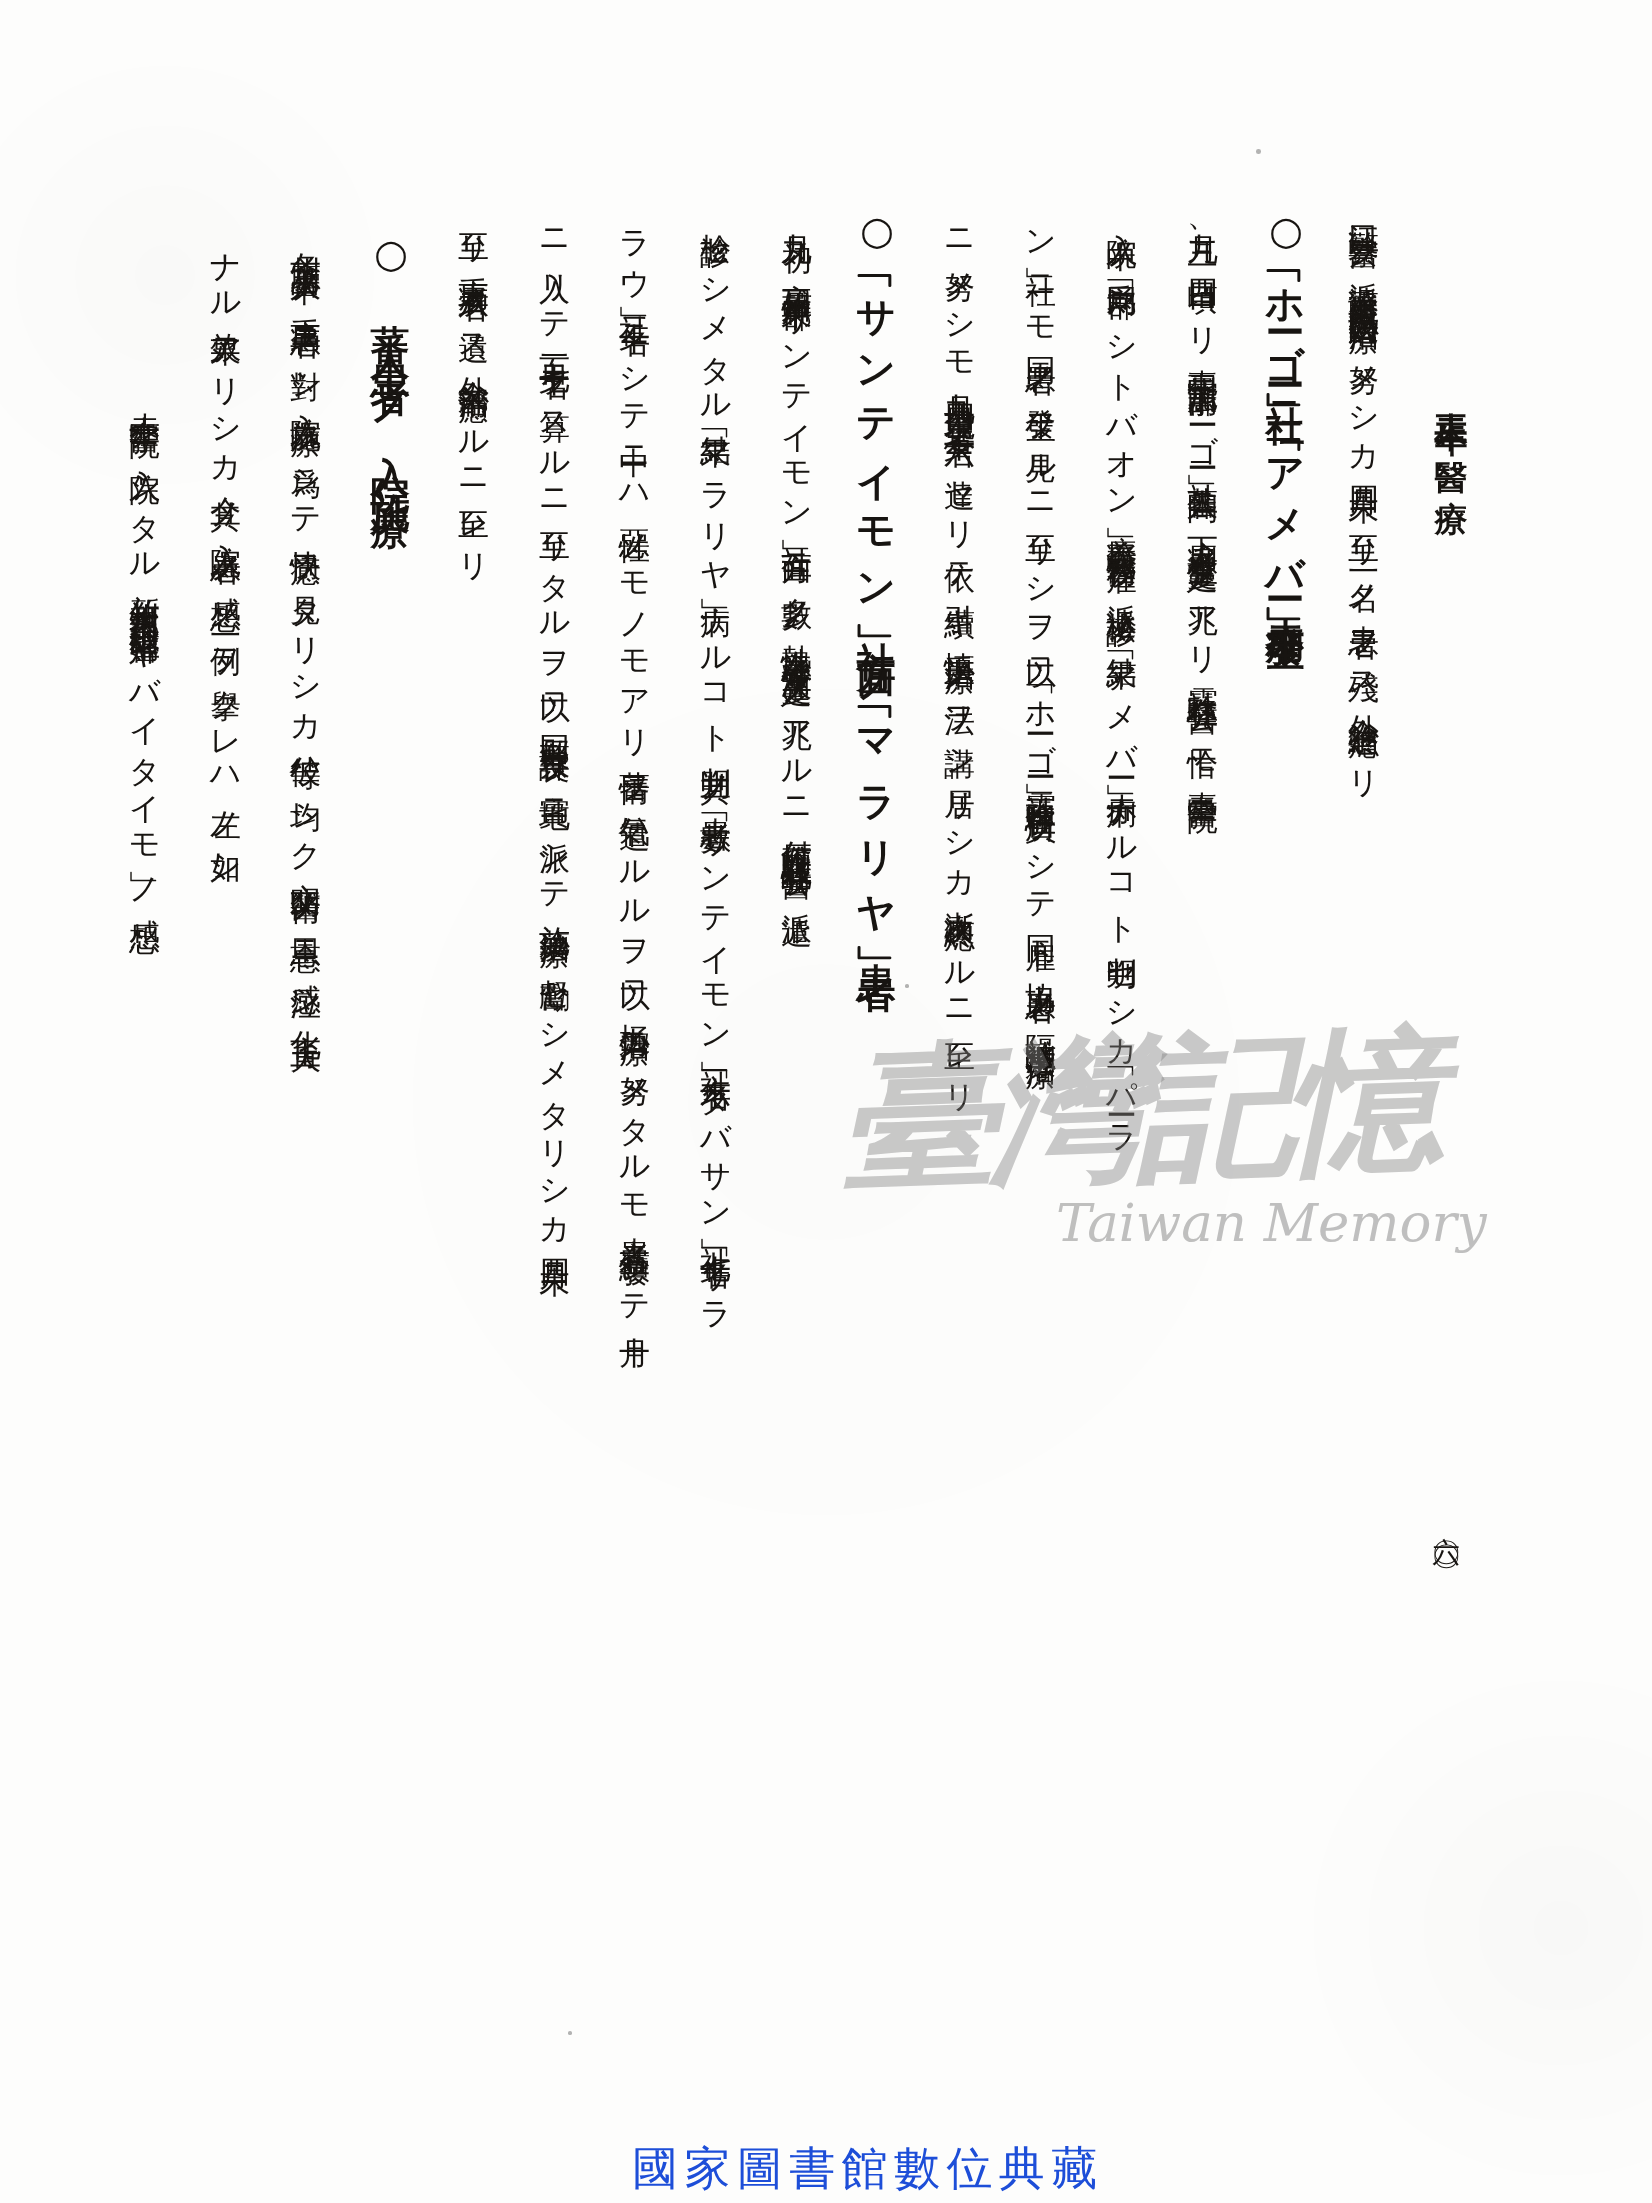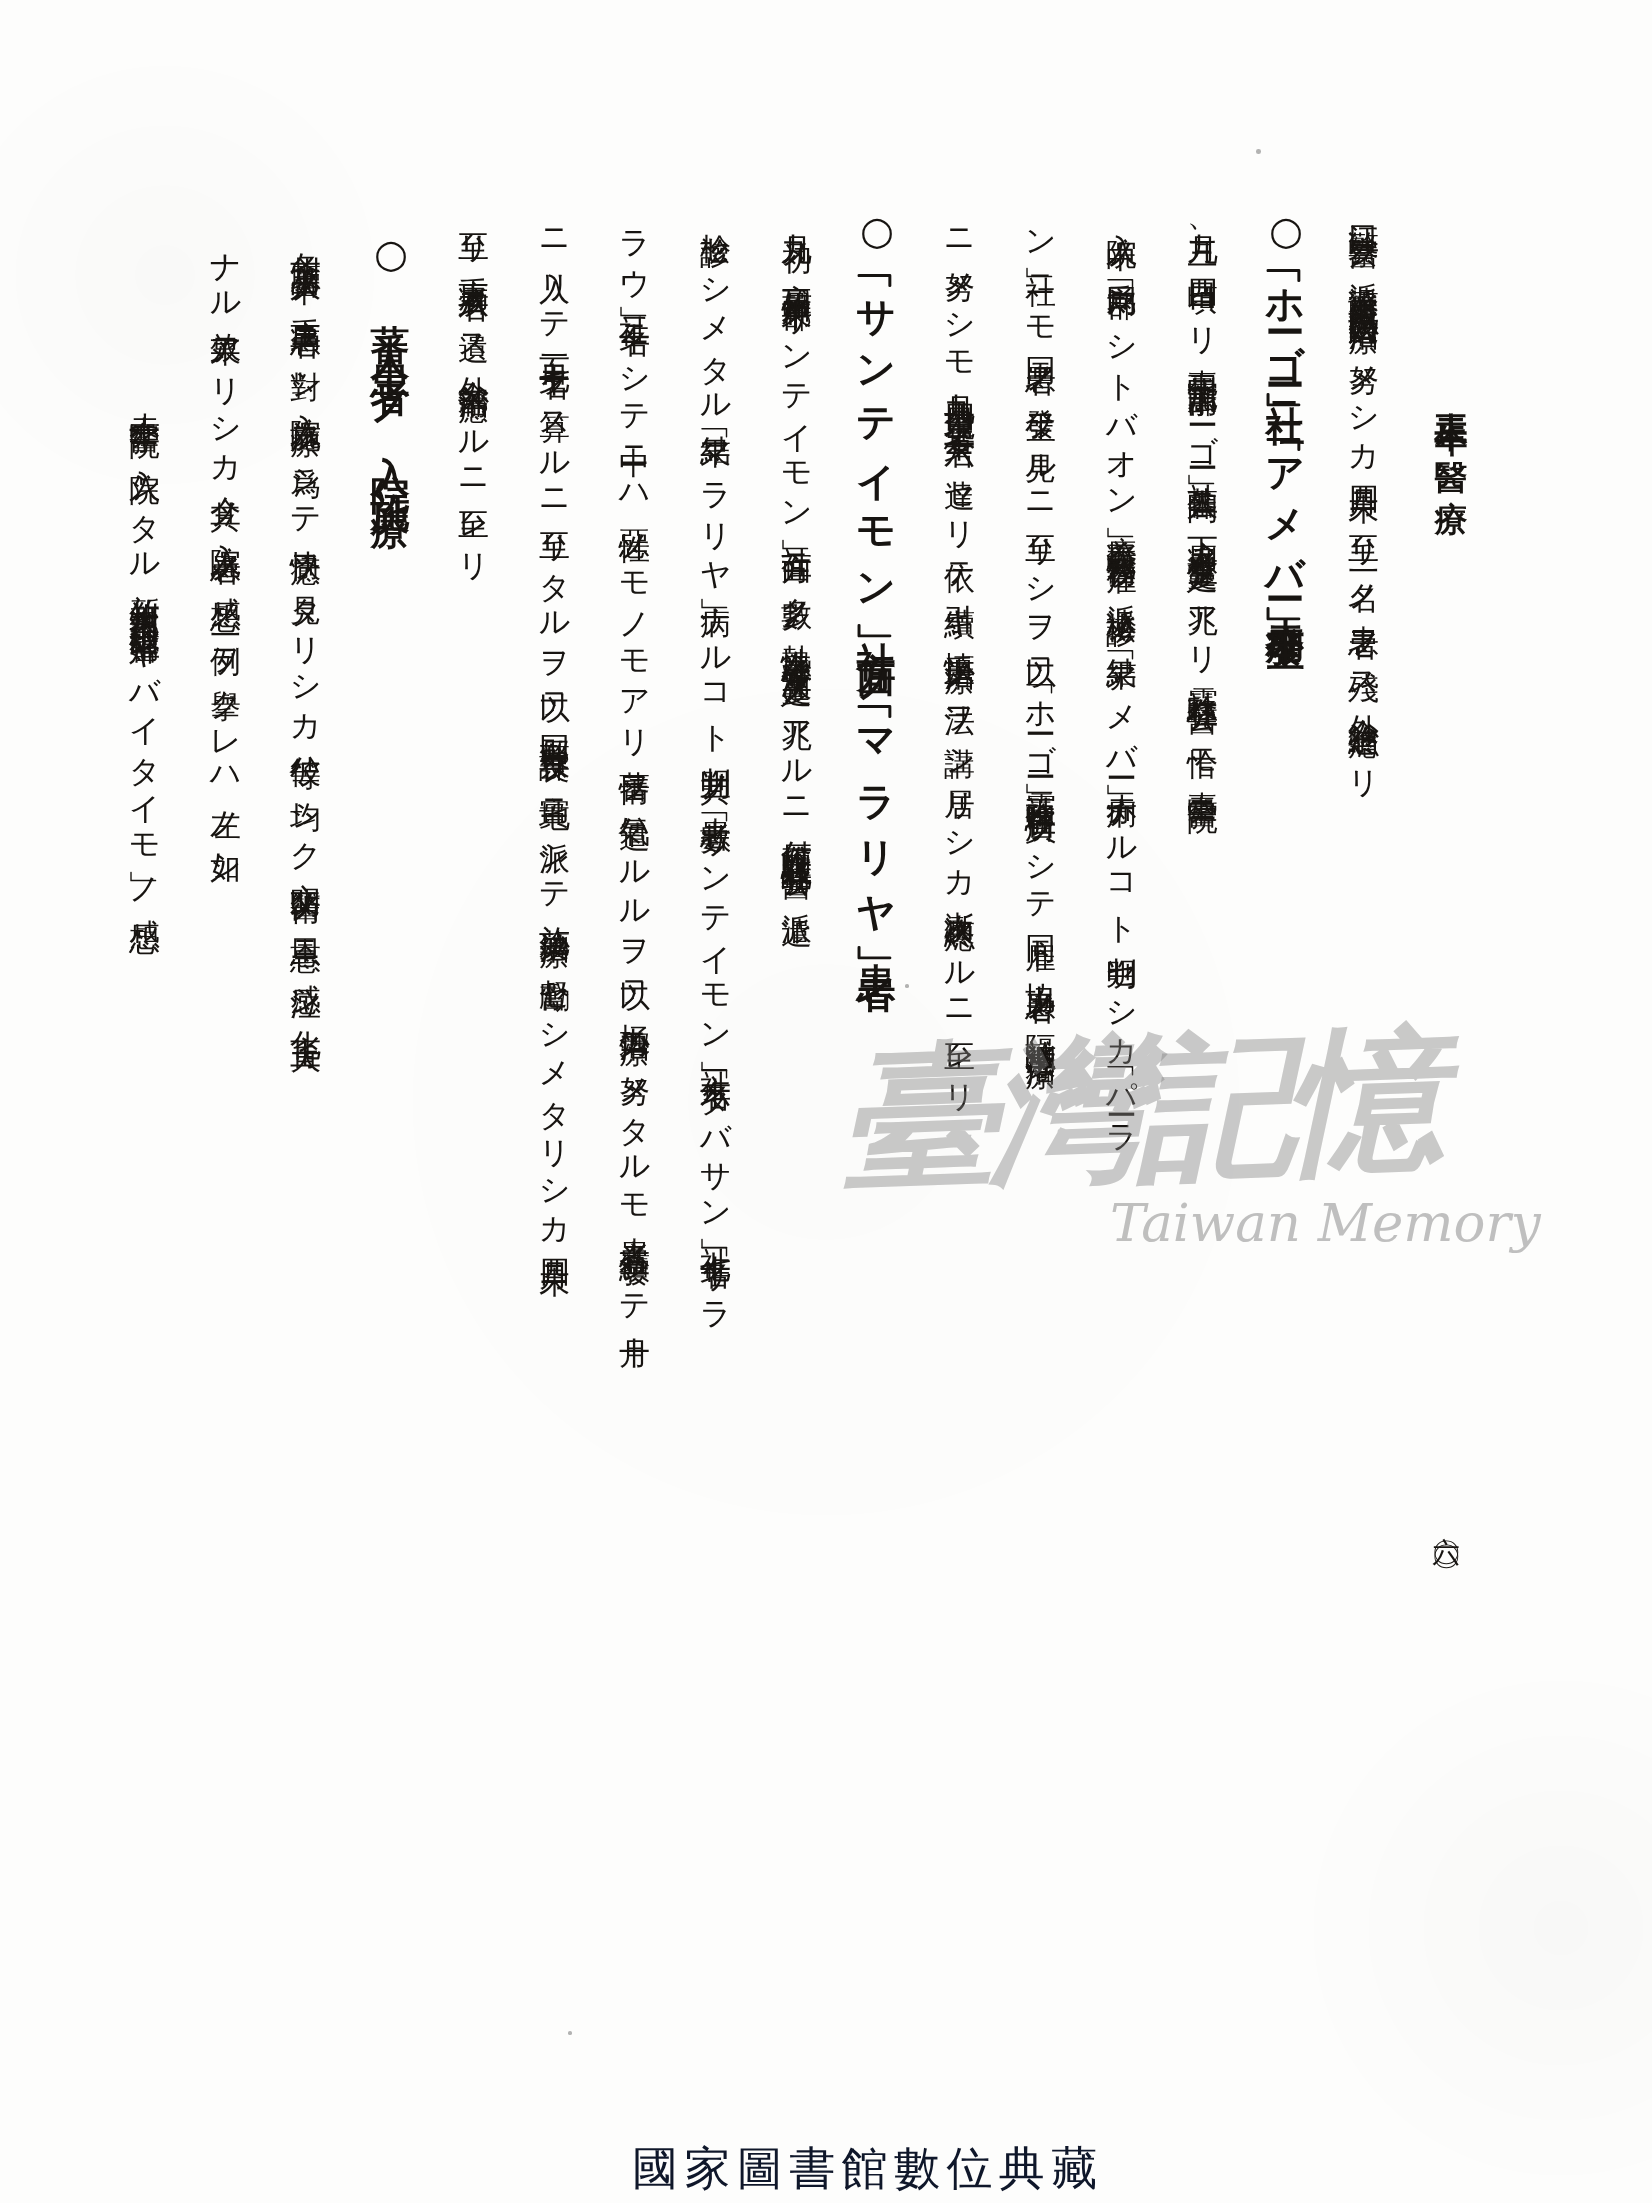--- a/index.html
+++ b/index.html
@@ -62,36 +62,36 @@
     font-style: italic;
     letter-spacing: -7.3px;
     color: rgba(128,128,128,0.42);
     transform: rotate(-2deg);
     z-index: 3;
     pointer-events: none;
     font-family: "DejaVu Serif", serif;
   }
   .watermark-latin {
     position: absolute;
-    left: 1110px;
+    left: 1056px;
     top: 1192px;
     font-size: 53px;
     font-style: italic;
     color: rgba(140,140,140,0.55);
     z-index: 3;
     pointer-events: none;
     font-family: "DejaVu Serif", serif;
   }
   .library-credit {
     position: absolute;
     left: 632px;
     top: 2138px;
     font-size: 46px;
     letter-spacing: 6.4px;
-    color: #0f172a;
+    color: #1d4ed8;
     font-family: Liberation Sans, sans-serif;
     z-index: 2;
   }
   .speck {
     position: absolute;
     background: rgba(40,40,40,0.35);
     border-radius: 50%;
     z-index: 0;
   }
 </style>

